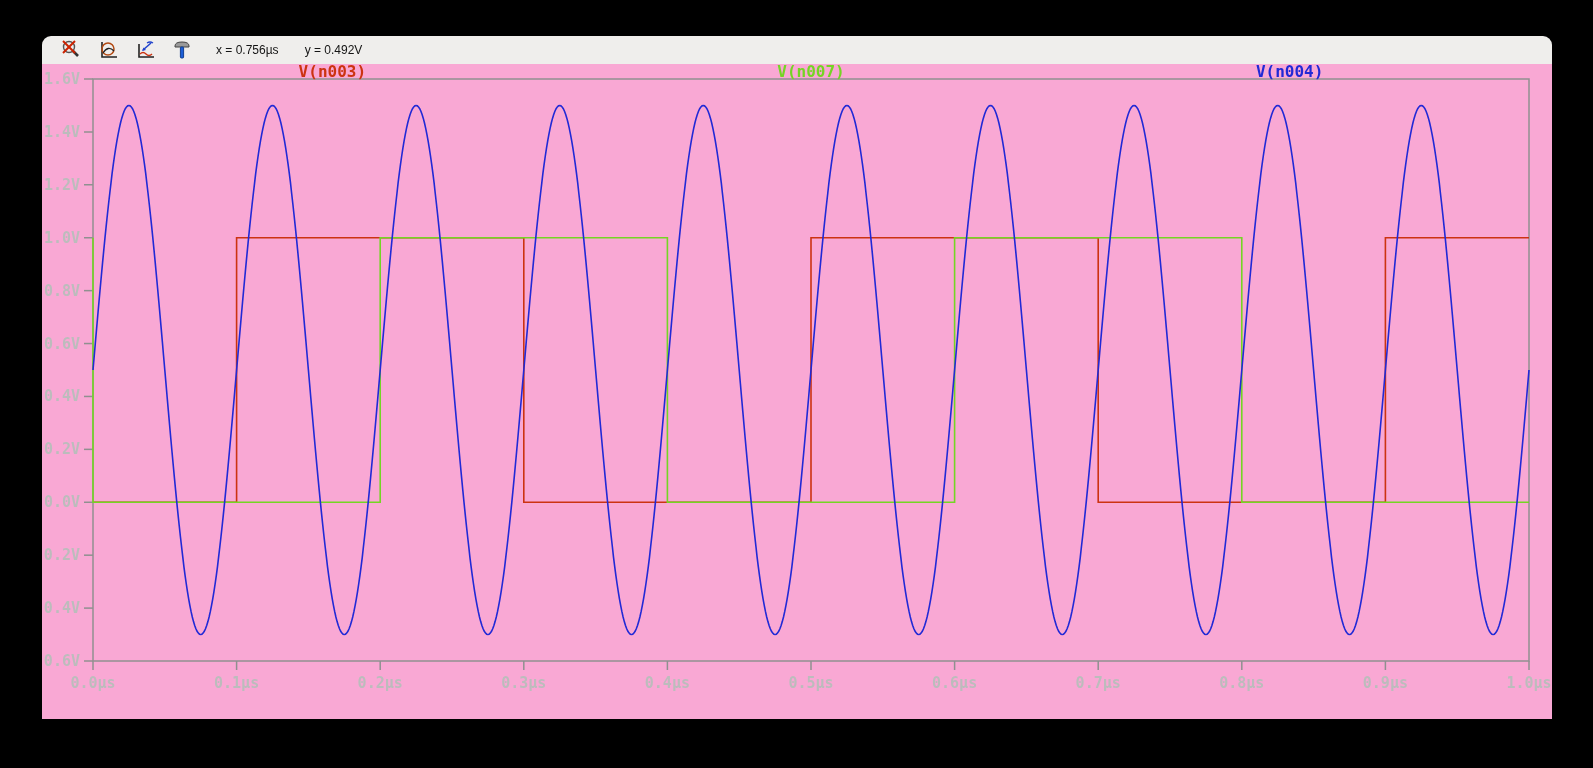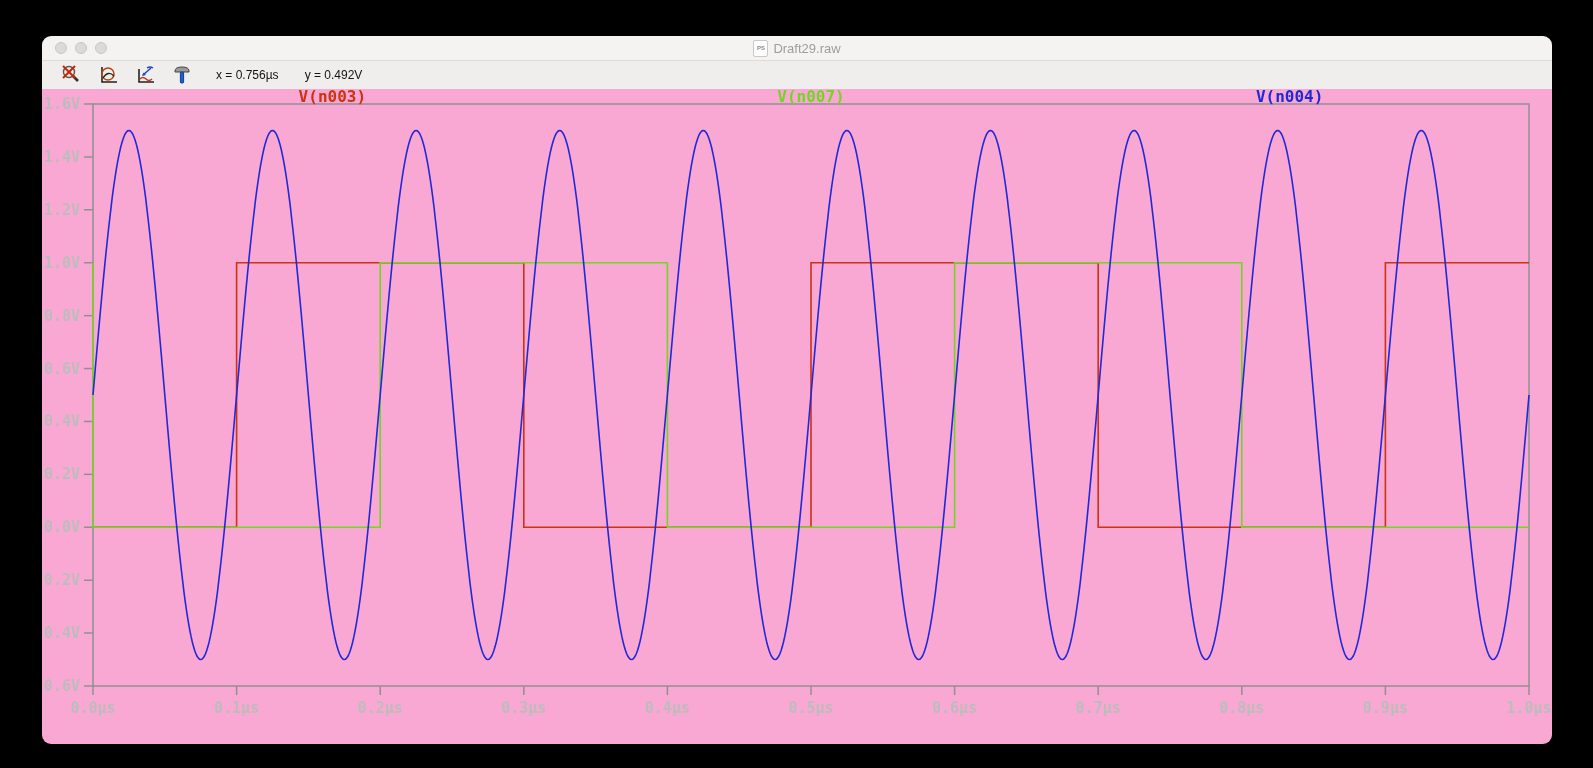--- a/index.html
+++ b/index.html
@@ -21,31 +21,20 @@
   .readout{margin-left:10px;display:flex;gap:26px;font-size:12px;color:#141414;}
   .plot-region{position:relative;width:1510px;height:655px;background:#f9a8d4;}
   .ticklabel{font-family:"DejaVu Sans Mono",monospace;font-size:15px;font-weight:bold;fill:#bcbcbc;}
   .legendlabel{font-family:"DejaVu Sans Mono",monospace;font-size:16px;font-weight:bold;}
 </style>
 </head>
 <body>
 
 <div class="window">
 
-  <div class="titlebar">
-    <div class="traffic-lights">
-      <button class="tl"></button>
-      <button class="tl"></button>
-      <button class="tl"></button>
-    </div>
-    <div class="title-group">
-      <span class="proxy-icon">PS</span>
-      <span class="title-text">Draft29.raw</span>
-    </div>
-  </div>
 
   <div class="toolbar">
     <button class="tb-btn">
       <svg width="24" height="24" viewBox="0 0 24 24">
         <circle cx="10" cy="9" r="5.5" fill="#ececec" stroke="#555" stroke-width="1.4"></circle>
         <line x1="14" y1="13" x2="19" y2="18" stroke="#333" stroke-width="2.6"></line>
         <line x1="4" y1="3" x2="16" y2="15" stroke="#cc2200" stroke-width="2"></line>
         <line x1="16" y1="3" x2="4" y2="15" stroke="#cc2200" stroke-width="2"></line>
       </svg>
     </button>

